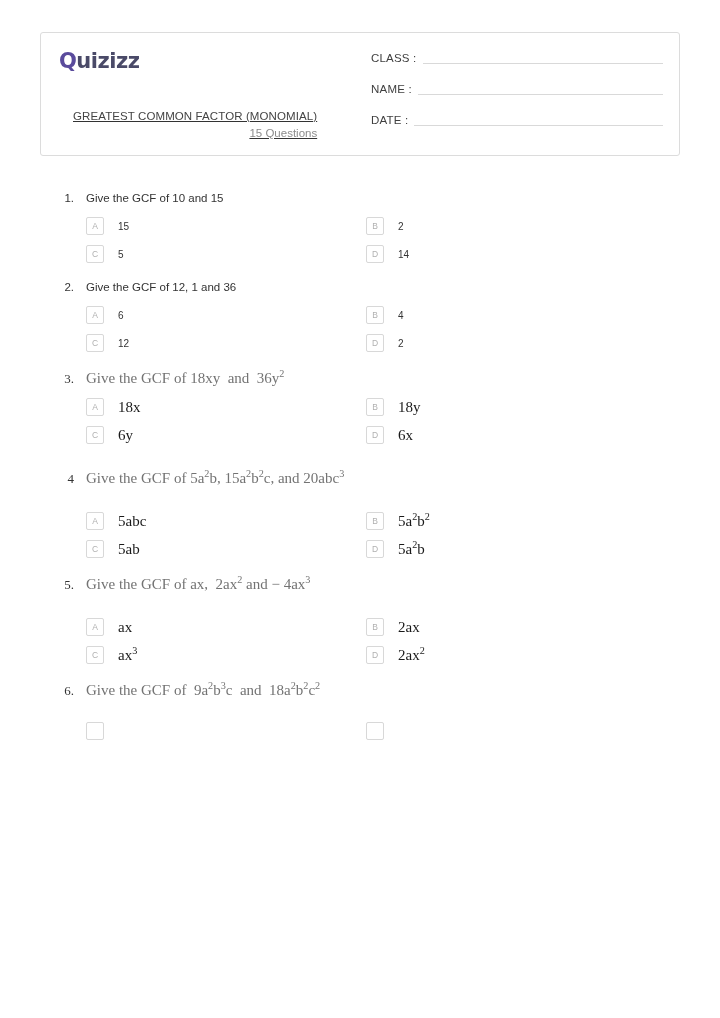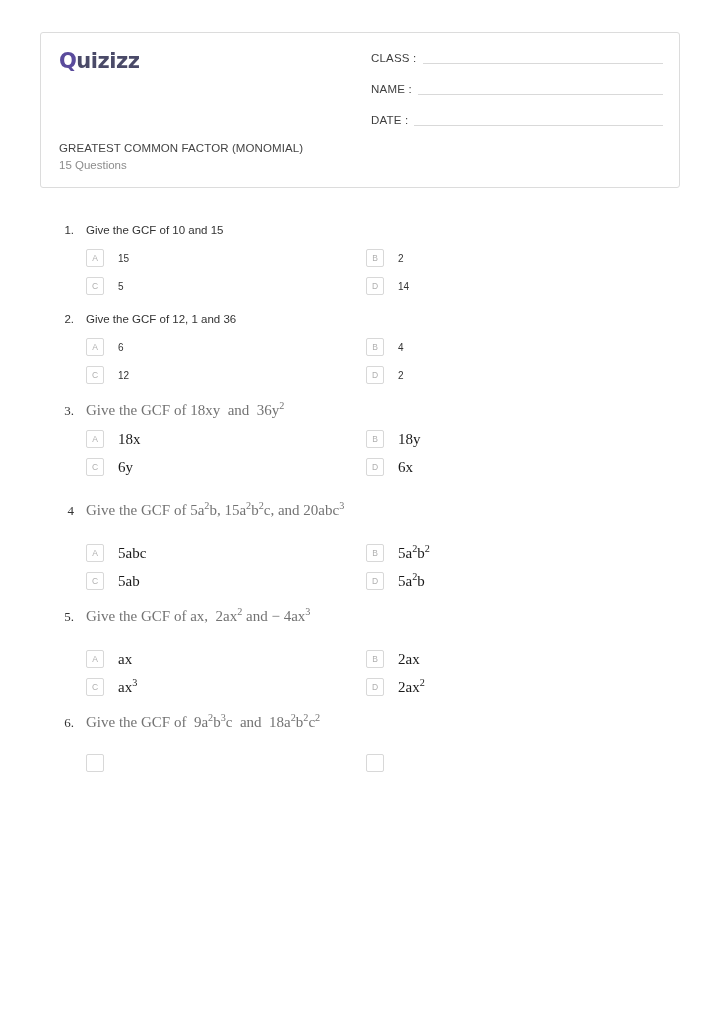--- a/index.html
+++ b/index.html
@@ -20,21 +20,21 @@
     height: 1018px;
     box-sizing: border-box;
     padding: 32px 40px 0 40px;
     position: relative;
   }
 
   
   .header-box {
     border: 1px solid #dcdcdc;
     border-radius: 3px;
-    height: 156px;
+    height: 124px;
     box-sizing: border-box;
     display: flex;
     flex-direction: row;
     position: relative;
   }
   .header-left {
     width: 330px;
     box-sizing: border-box;
     padding: 16px 14px 10px 18px;
     position: relative;
@@ -44,34 +44,36 @@
     font-size: 21px;
     font-weight: bold;
     color: #4a4a68;
     letter-spacing: -0.5px;
   }
   .brand .brand-q {
     color: #5a4b9c;
   }
   .title-block {
     position: absolute;
-    left: 18px;
+    left: 32px;
     bottom: 14px;
+    text-decoration: underline;
   }
   .worksheet-title {
     font-size: 11.5px;
     color: #444444;
     letter-spacing: 0.1px;
     line-height: 15px;
   }
   .worksheet-sub {
     font-size: 11.5px;
     color: #8c8c8c;
     line-height: 16px;
     margin-top: 1px;
+    text-align: right;
   }
   .header-right {
     flex: 1;
     box-sizing: border-box;
     padding: 18px 16px 0 0;
     position: relative;
   }
   .field-row {
     display: flex;
     align-items: flex-end;

